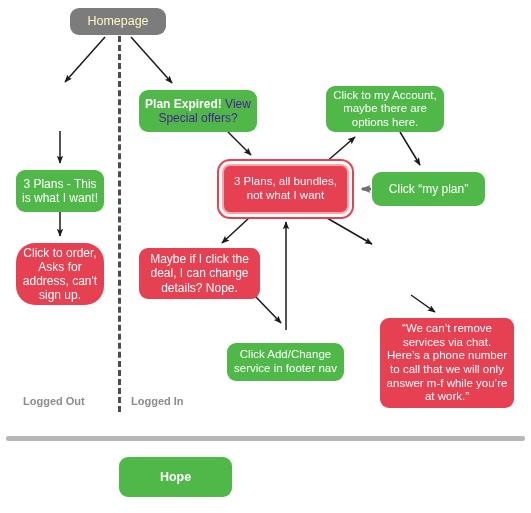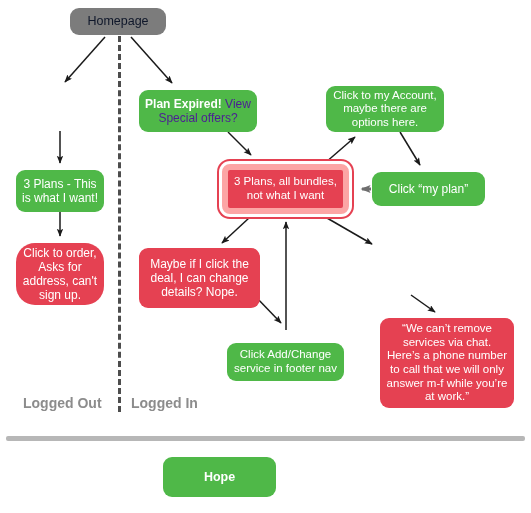--- a/index.html
+++ b/index.html
@@ -32,33 +32,33 @@
     color: #ffffff;
     border-radius: 9px;
     line-height: 1.18;
     padding: 3px 5px;
     z-index: 5;
   }
   .node .txt { display: block; width: 100%; }
   .node-green { background: #4FB848; }
   .node-red   { background: #E54152; }
   .node-gray  { background: #7C7C7C; }
-  .node-gray .txt { color: #0f172a; }
+  .node-gray .txt { color: #fef9c3; }
   .highlight {
     background: #E54152;
-    border: 6px solid #fca5a5;
+    border: 2px solid #fca5a5;
     box-shadow: 0 0 0 3px #ffffff, 0 0 0 5px #E54152;
     border-radius: 8px;
   }
   .muted { color: #4c1d95; font-weight: normal; }
   .bold  { font-weight: bold; }
   .lane-label {
     position: absolute;
     color: #8C8C8C;
-    font-size: 14px;
+    font-size: 11px;
     font-weight: bold;
     z-index: 5;
   }
   .divider-v {
     position: absolute;
     border-left: 3px dashed #4d4d4d;
     z-index: 2;
   }
   .hrule {
     position: absolute;
@@ -70,21 +70,20 @@
   .legend-box {
     position: absolute;
     display: flex;
     align-items: center;
     justify-content: center;
     color: #ffffff;
     font-size: 12.5px;
     font-weight: bold;
     border-radius: 9px;
     z-index: 5;
-    margin-left: 44px;
   }
 </style>
 </head>
 <body>
 
 <div id="canvas">
 
   <svg class="edges" viewBox="0 0 531 513">
     <defs>
       <marker id="arrowBlack" markerWidth="9" markerHeight="9" refX="7.2" refY="3.2" orient="auto" markerUnits="userSpaceOnUse">
@@ -146,21 +145,21 @@
   </div>
 
   <div class="node node-green" id="node-click-my-account" style="left: 326px; top: 86px; width: 118px; height: 46px; font-size: 11.5px;">
     <span class="txt">Click to my Account, maybe there are options here.</span>
   </div>
 
   <div class="node node-green" id="node-click-my-plan" style="left: 372px; top: 172px; width: 113px; height: 34px; font-size: 12px;">
     <span class="txt">Click “my plan”</span>
   </div>
 
-  <div class="node node-red" id="node-maybe-click-deal" style="left: 139px; top: 248px; width: 121px; height: 60px; font-size: 12px;">
+  <div class="node node-red" id="node-maybe-click-deal" style="left: 139px; top: 248px; width: 121px; height: 51px; font-size: 12px;">
     <span class="txt">Maybe if I click the deal, I can change details?  Nope.</span>
   </div>
 
   <div class="node node-green" id="node-click-add-change-service" style="left: 227px; top: 343px; width: 117px; height: 38px; font-size: 11.5px;">
     <span class="txt">Click Add/Change service in footer nav</span>
   </div>
 
 
   <div class="node node-red" id="node-cant-remove-services" style="left: 380px; top: 318px; width: 134px; height: 90px; font-size: 11.5px;">
     <span class="txt">“We can’t remove services via chat. Here’s a phone number to call that we will only answer m-f while you’re at work.”</span>

